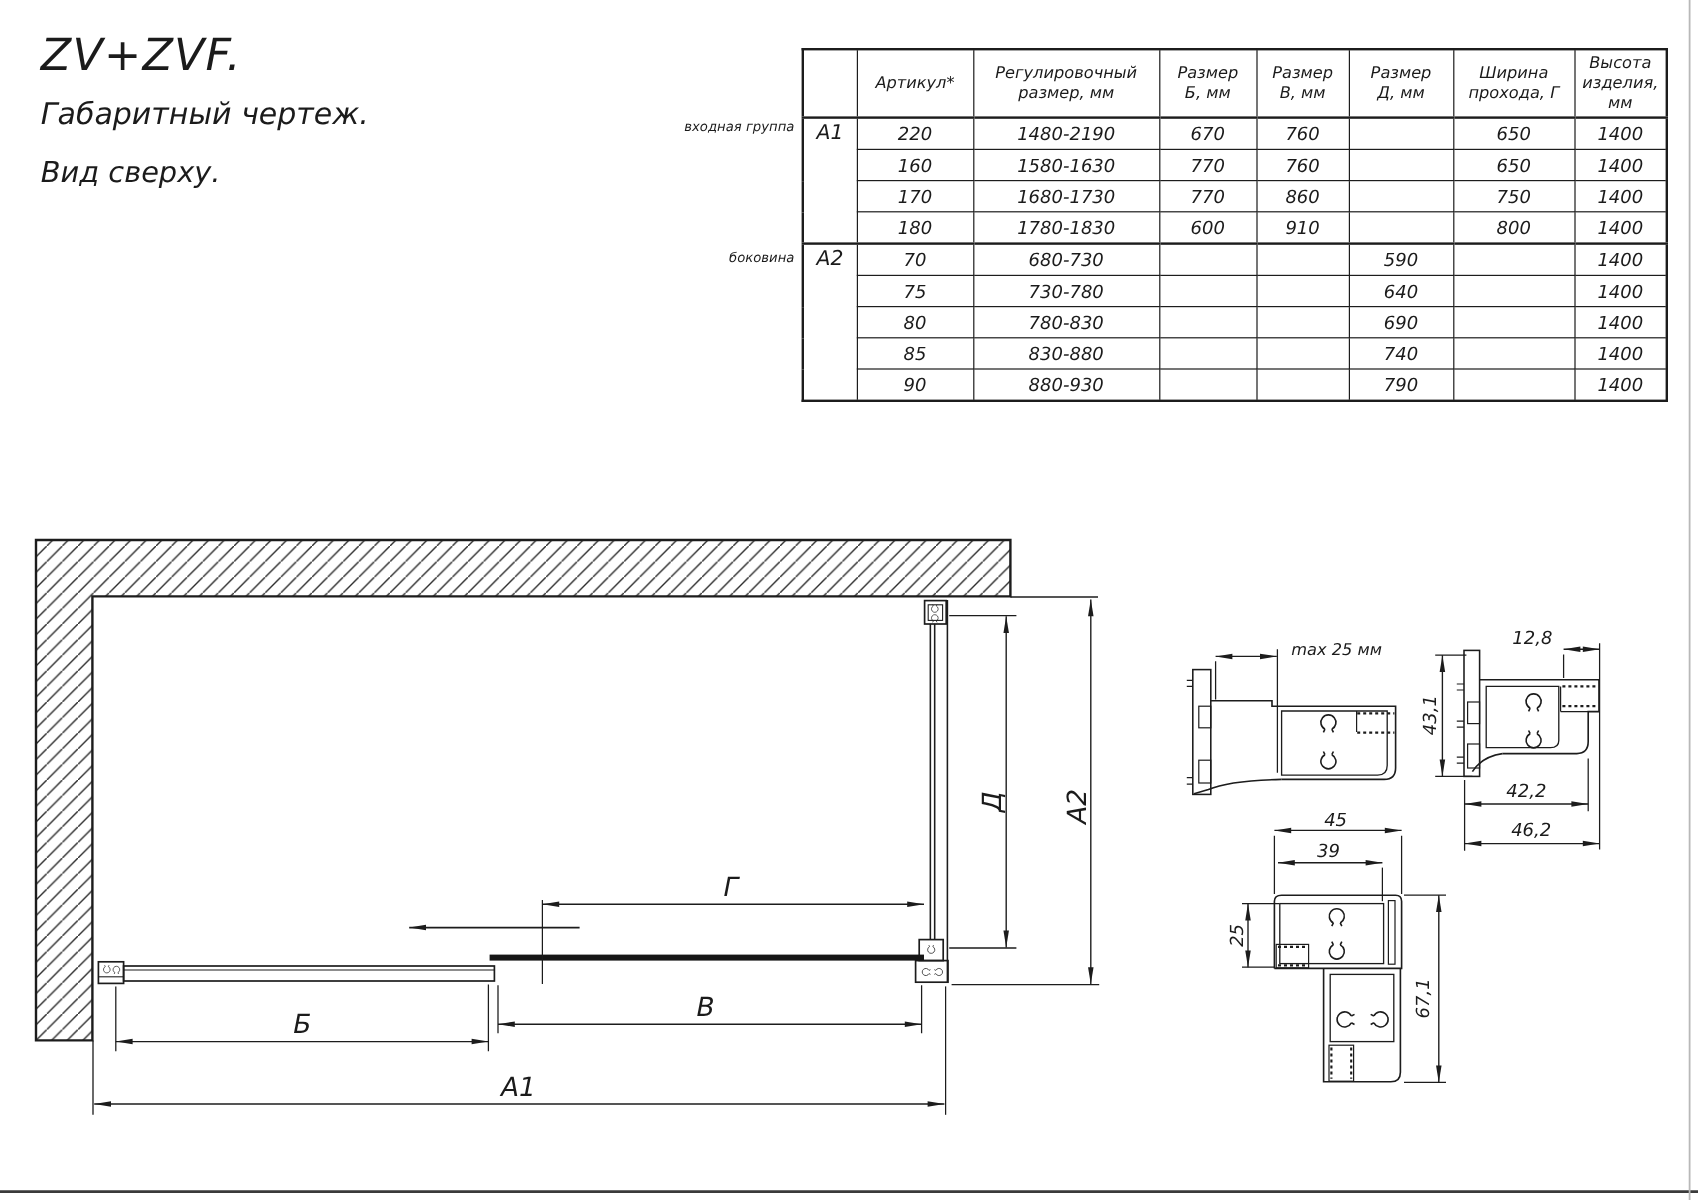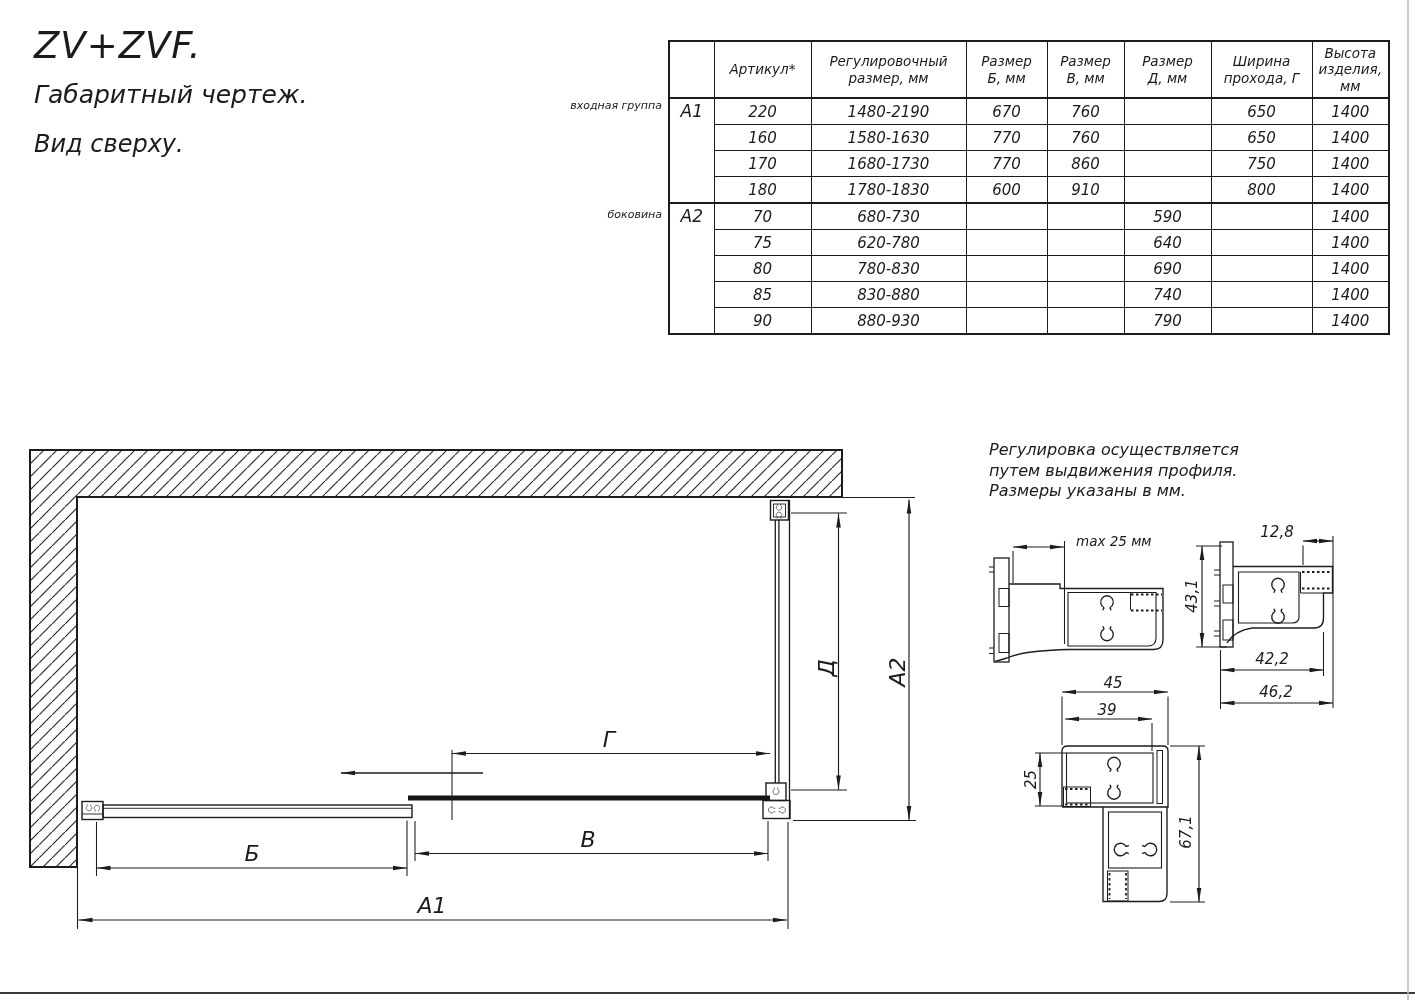--- a/index.html
+++ b/index.html
@@ -113,21 +113,21 @@
           <td>70</td>
           <td>680-730</td>
           <td></td>
           <td></td>
           <td>590</td>
           <td></td>
           <td>1400</td>
         </tr>
         <tr>
           <td>75</td>
-          <td>620-780</td>
+          <td>730-780</td>
           <td></td>
           <td></td>
           <td>640</td>
           <td></td>
           <td>1400</td>
         </tr>
         <tr>
           <td>80</td>
           <td>780-830</td>
           <td></td>
@@ -151,25 +151,20 @@
           <td></td>
           <td></td>
           <td>790</td>
           <td></td>
           <td>1400</td>
         </tr>
       </tbody>
   </table>
 
 
-  <div class="abs" id="note">
-    <div>Регулировка осуществляется</div>
-    <div>путем выдвижения профиля.</div>
-    <div>Размеры указаны в мм.</div>
-  </div>
 
   <svg class="abs" style="left:0;top:0" width="1415" height="1000" viewBox="0 0 1415 1000">
     <defs>
       <pattern id="hatch" patternUnits="userSpaceOnUse" width="13" height="13">
         <path d="M-1,14 L14,-1" stroke="#2b2b2b" stroke-width="1.2"></path>
       </pattern>
       <marker id="ar" markerUnits="userSpaceOnUse" markerWidth="16" markerHeight="8" refX="15" refY="4" orient="auto-start-reverse">
         <path d="M15,4 L1,1.7 L1,6.3 Z" fill="#1c1c1c"></path>
       </marker>
       <g id="scr" fill="none" stroke="#1c1c1c" stroke-width="1.4">

